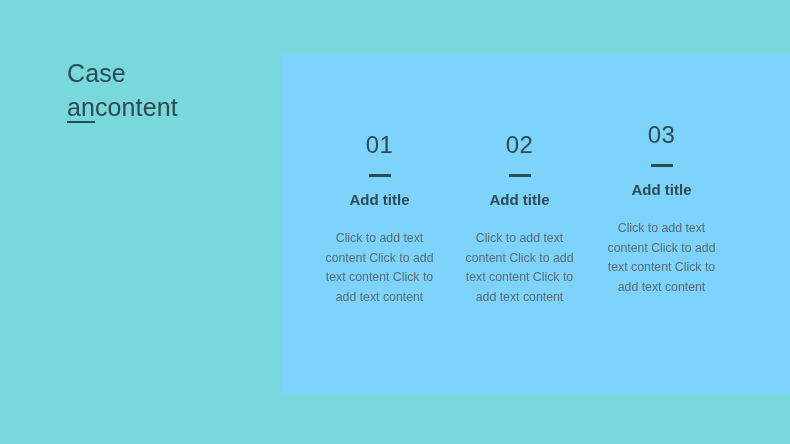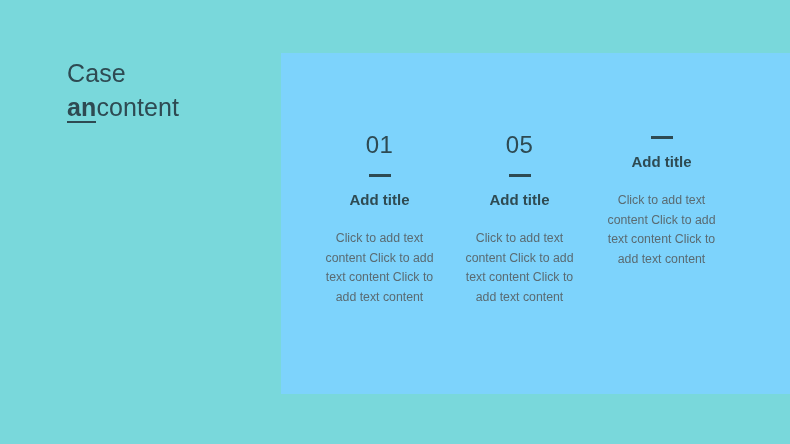--- a/index.html
+++ b/index.html
@@ -31,21 +31,20 @@
     font-size: 25px;
     line-height: 34px;
     color: #2e4a52;
     letter-spacing: 0.1px;
     white-space: nowrap;
     margin-left: 8px;
   }
   .title-underline-word {
     position: relative;
     display: inline-block;
-    font-weight: bold;
   }
   .title-underline-word::after {
     content: "";
     position: absolute;
     left: 0;
     right: 0;
     bottom: 1px;
     height: 2px;
     background: #2e4a52;
   }
@@ -121,27 +120,28 @@
     <div id="columns">
 
       <div class="col col-1">
         <div class="col-number">01</div>
         <div class="col-dash"></div>
         <div class="col-title">Add title</div>
         <div class="col-body">Click to add text content Click to add text content Click to add text content</div>
       </div>
 
       <div class="col col-2">
-        <div class="col-number">05</div>
+        <div class="col-number">02</div>
         <div class="col-dash"></div>
         <div class="col-title">Add title</div>
         <div class="col-body">Click to add text content Click to add text content Click to add text content</div>
       </div>
 
       <div class="col col-3">
+        <div class="col-number">03</div>
         <div class="col-dash"></div>
         <div class="col-title">Add title</div>
         <div class="col-body">Click to add text content Click to add text content Click to add text content</div>
       </div>
 
     </div>
   </div>
 
 </div>
 

